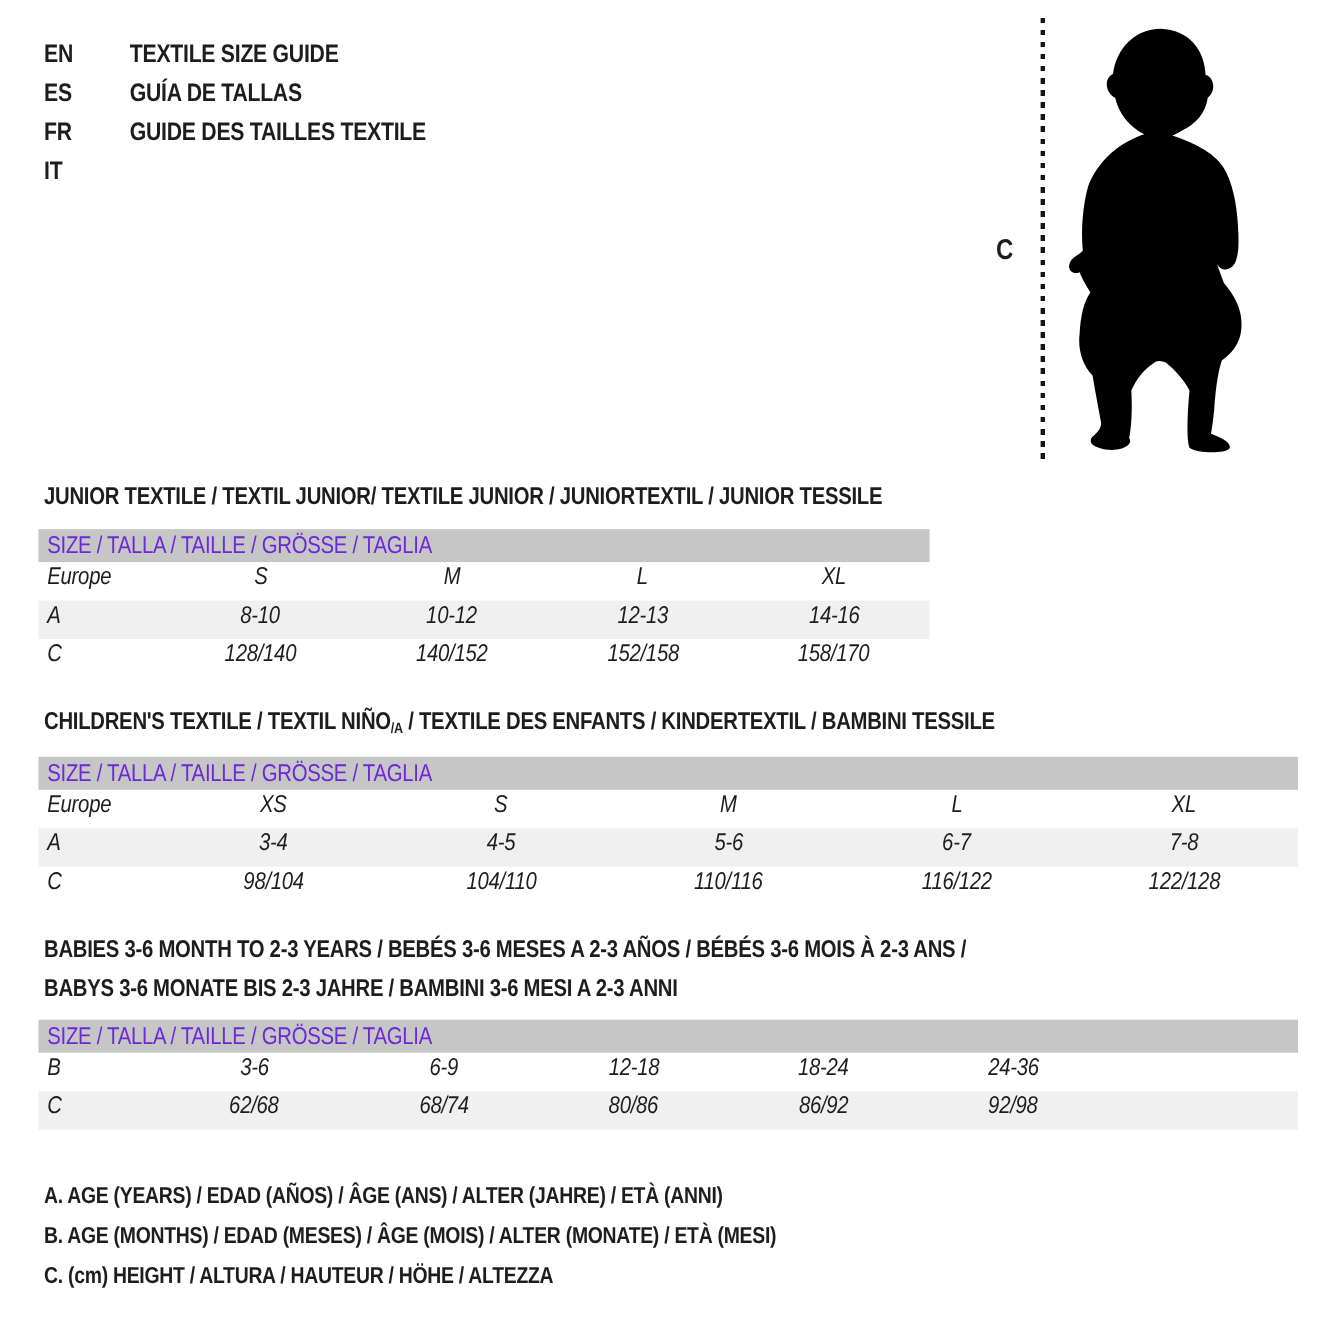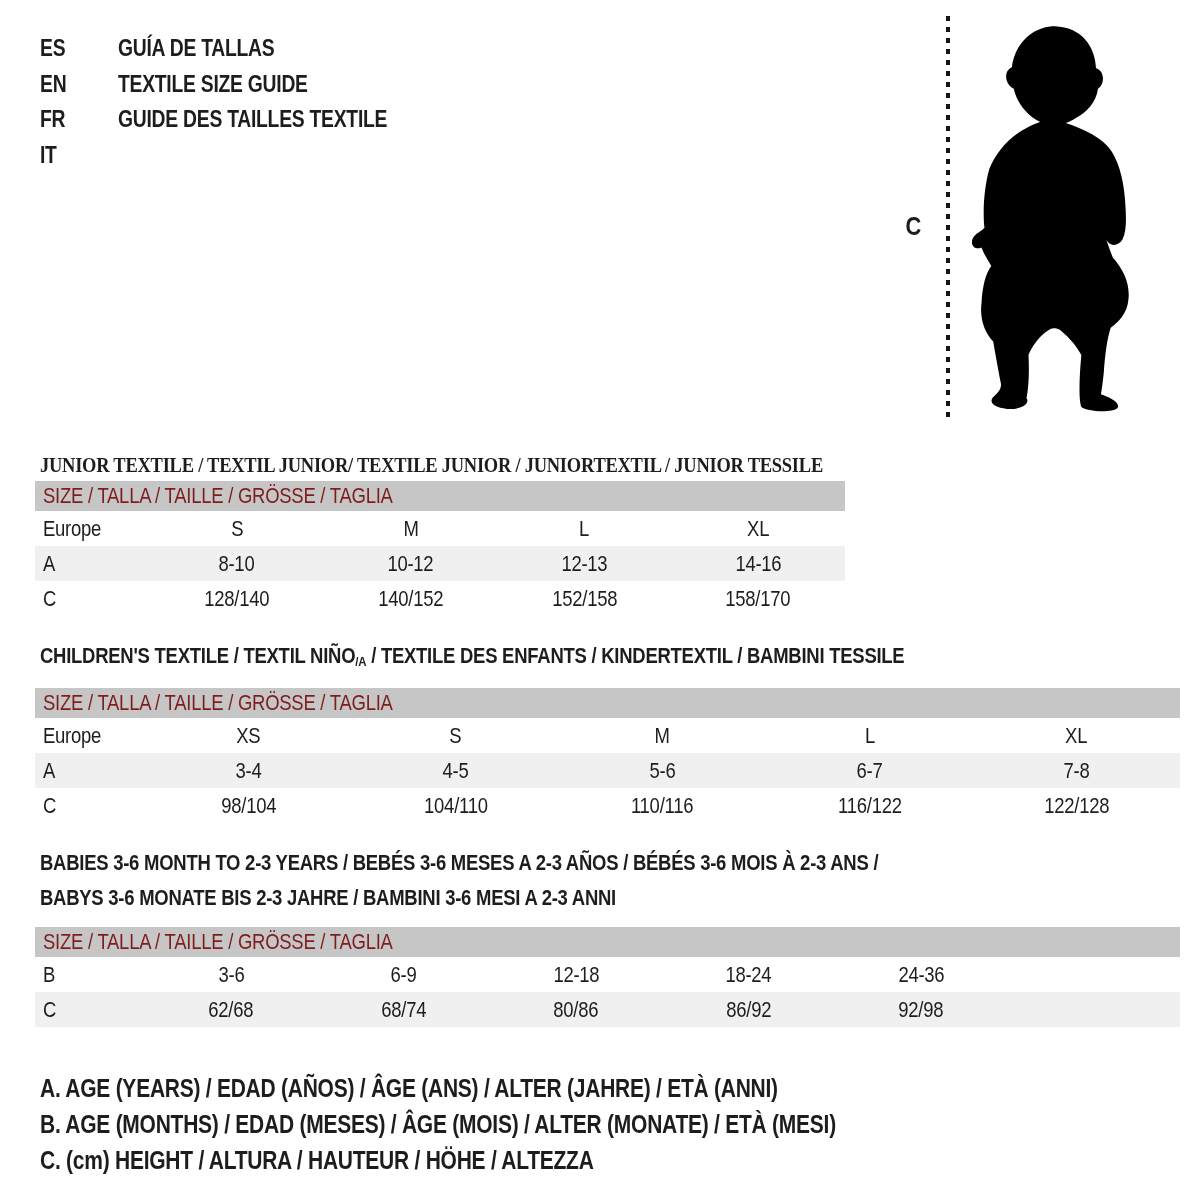--- a/index.html
+++ b/index.html
@@ -19,56 +19,56 @@
   .lang-title{font-weight:700;font-size:23px;}
 
   
   .measure-line{position:absolute;left:946px;top:16px;width:4px;height:402px;
       background:repeating-linear-gradient(to bottom,#151515 0 5px,transparent 5px 11px);}
   .figure-c{position:absolute;left:904px;top:211px;font-weight:700;font-size:26px;}
   .toddler{position:absolute;left:958px;top:20px;width:186px;height:400px;}
 
   
   .sec-title{position:absolute;font-weight:700;font-size:22px;}
-  #title-junior{left:40px;top:452px;font-family:Liberation Serif, serif;}
+  #title-junior{left:40px;top:438px;}
   #title-children{left:40px;top:643px;}
   #title-babies{left:40px;top:845px;}
   #title-babies .tline{height:35px;display:flex;align-items:center;}
   .sub{font-size:0.62em;vertical-align:-3px;}
 
   
   .stable{position:absolute;}
   #table-junior{left:35px;top:481px;width:810px;--labelw:115px;}
   #table-children{left:35px;top:688px;width:1145px;--labelw:110px;}
   #table-babies{left:35px;top:927px;width:1145px;--labelw:110px;}
   .thead{height:30px;background:#c6c6c6;display:flex;align-items:center;
-         padding-left:8px;font-size:22px;color:#7f1d1d;}
+         padding-left:8px;font-size:22px;color:#6d28d9;}
   .trow{height:35px;display:grid;grid-template-columns:var(--labelw) repeat(var(--cols,4),1fr);}
   .trow.shaded{background:#f0f0f0;}
-  .tcell{display:flex;align-items:center;justify-content:center;font-size:22px;}
+  .tcell{display:flex;align-items:flex-start;justify-content:center;font-size:22px;font-style:italic;}
   .tlabel{justify-content:flex-start;padding-left:8px;}
 
   
   .legend{position:absolute;left:40px;top:1070px;}
   .legend-line{height:36px;display:flex;align-items:center;
-               font-weight:700;font-size:25px;}
+               font-weight:700;font-size:21px;}
 </style>
 </head>
 <body>
 
 <div class="page">
 
   <div class="lang-block">
     <div class="lang-row">
+      <span class="lang-code"><span class="cx cx-l">EN</span></span>
+      <span class="lang-title"><span class="cx cx-l">TEXTILE SIZE GUIDE</span></span>
+    </div>
+    <div class="lang-row">
       <span class="lang-code"><span class="cx cx-l">ES</span></span>
       <span class="lang-title"><span class="cx cx-l">GUÍA DE TALLAS</span></span>
-    </div>
-    <div class="lang-row">
-      <span class="lang-code"><span class="cx cx-l">EN</span></span>
-      <span class="lang-title"><span class="cx cx-l">TEXTILE SIZE GUIDE</span></span>
     </div>
     <div class="lang-row">
       <span class="lang-code"><span class="cx cx-l">FR</span></span>
       <span class="lang-title"><span class="cx cx-l">GUIDE DES TAILLES TEXTILE</span></span>
     </div>
     <div class="lang-row">
       <span class="lang-code"><span class="cx cx-l">IT</span></span>
     </div>
   </div>
 

